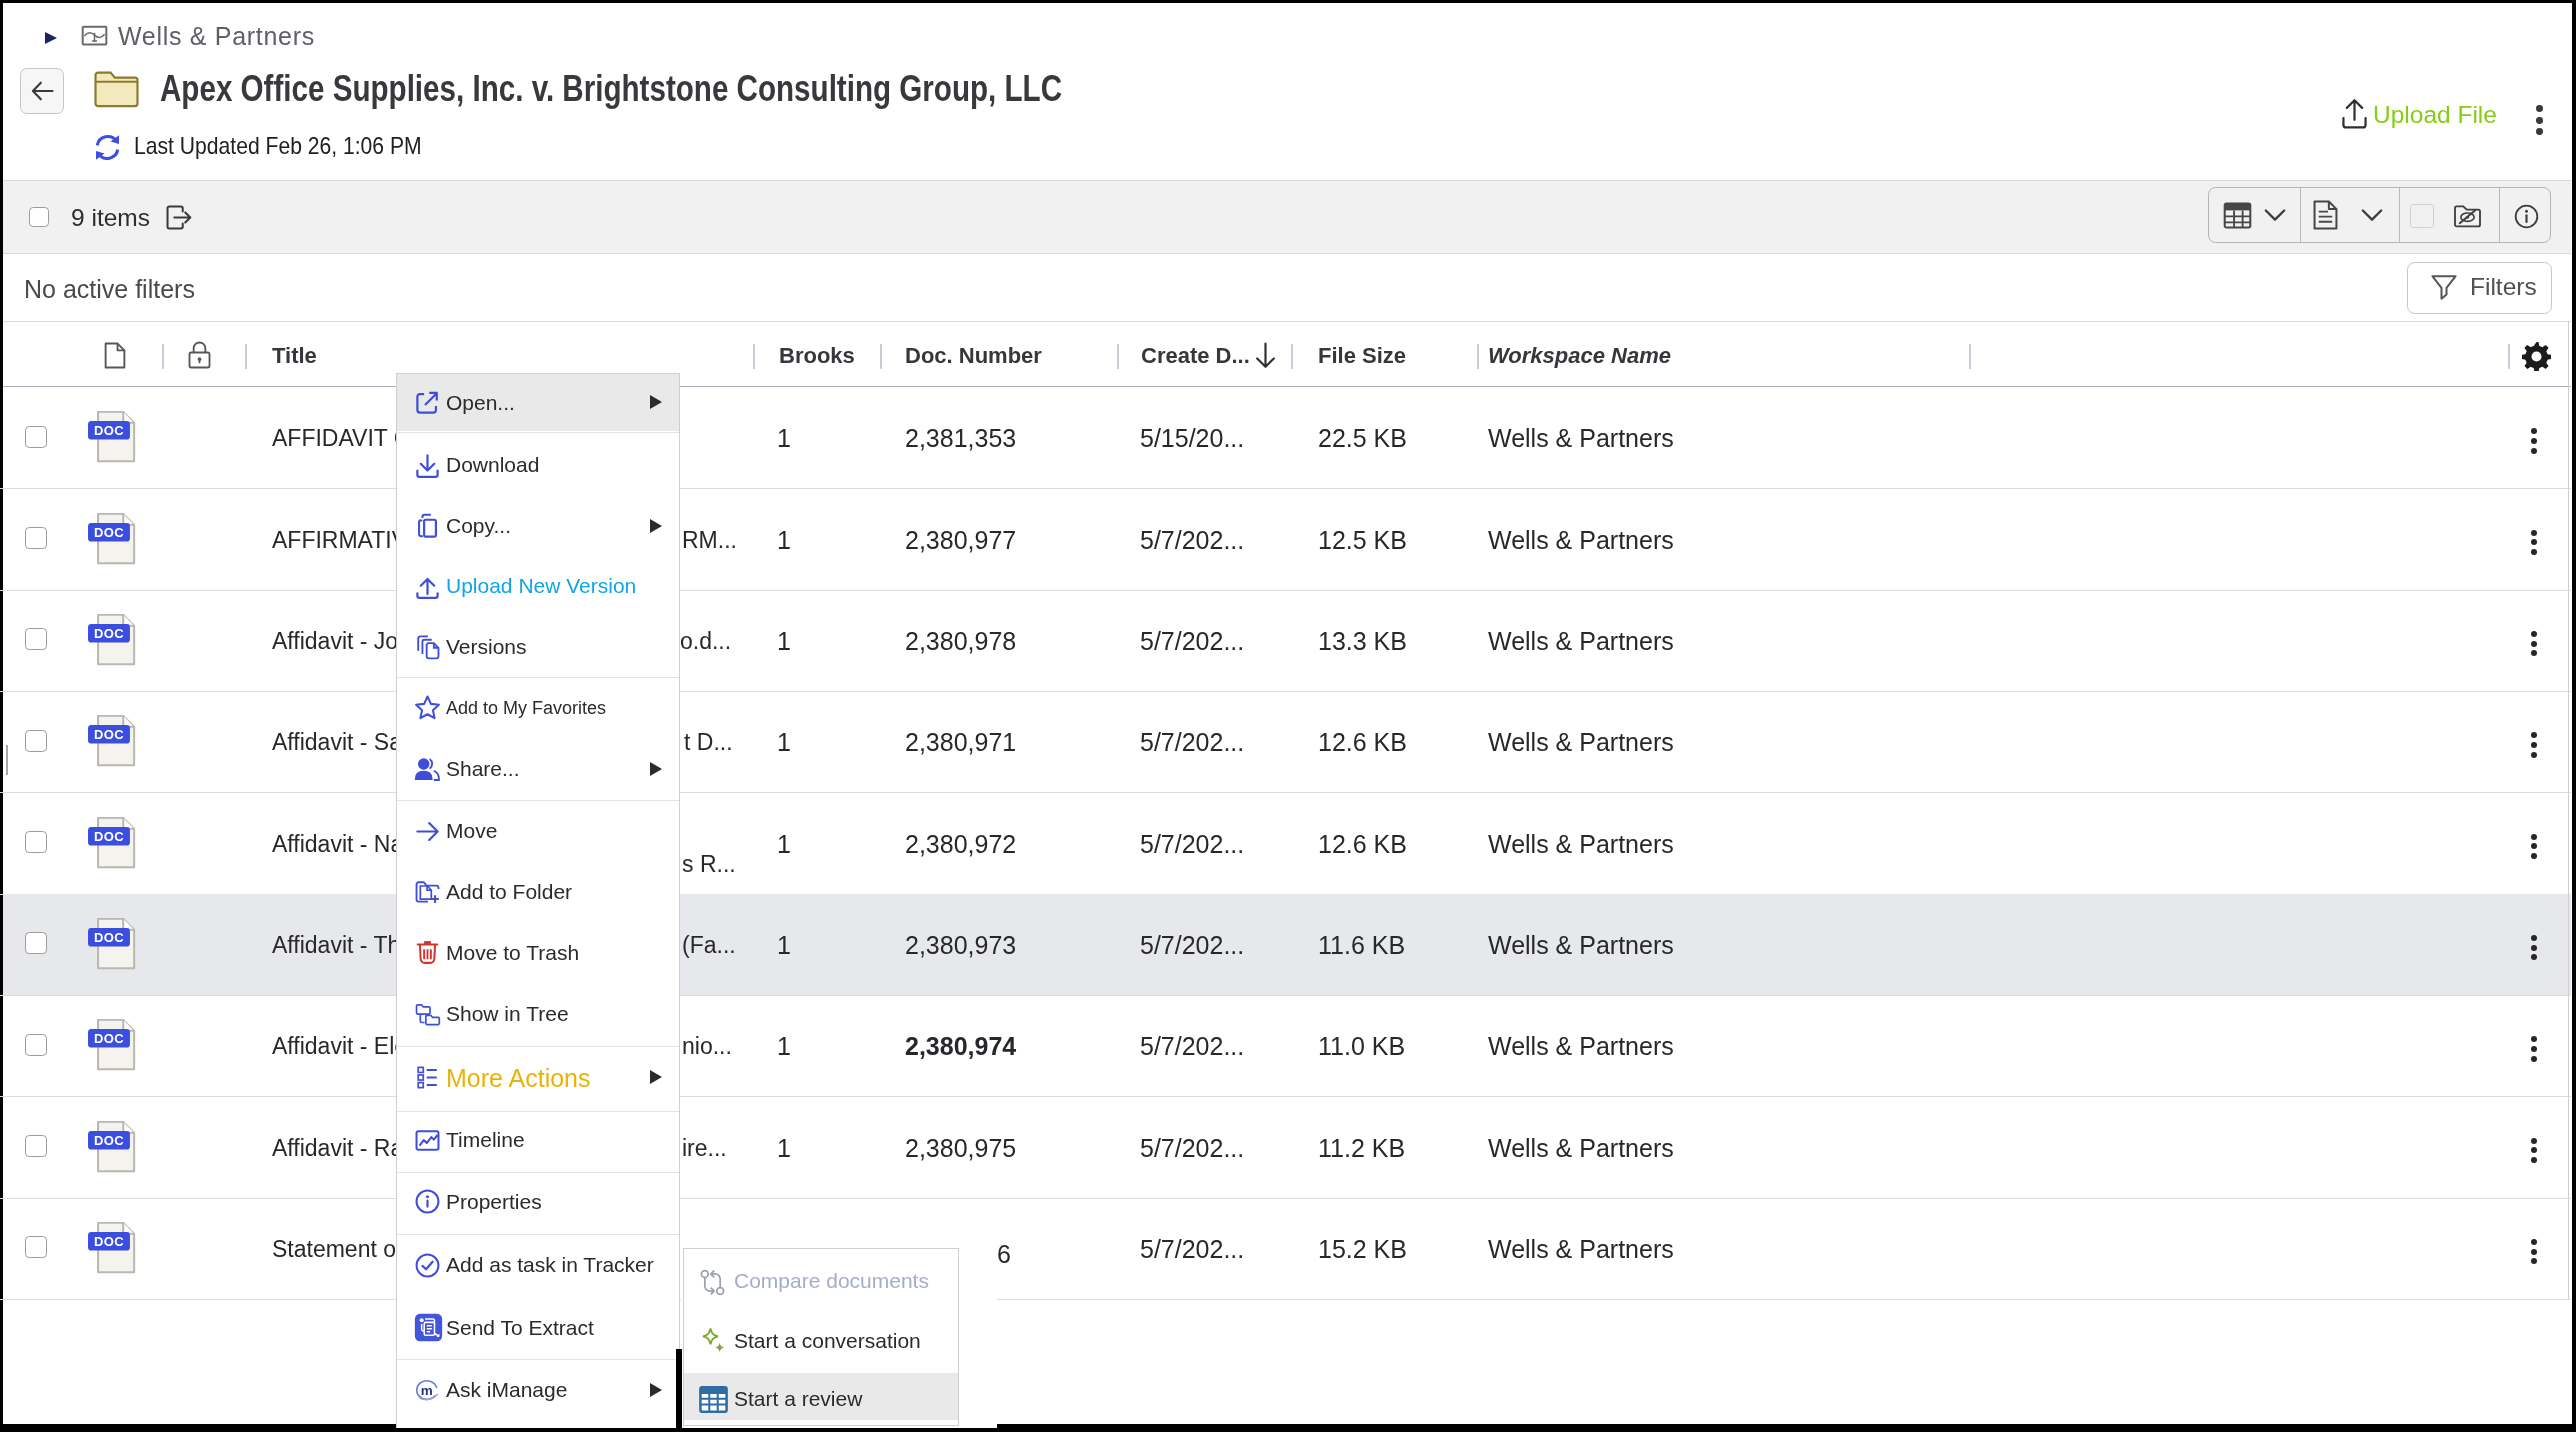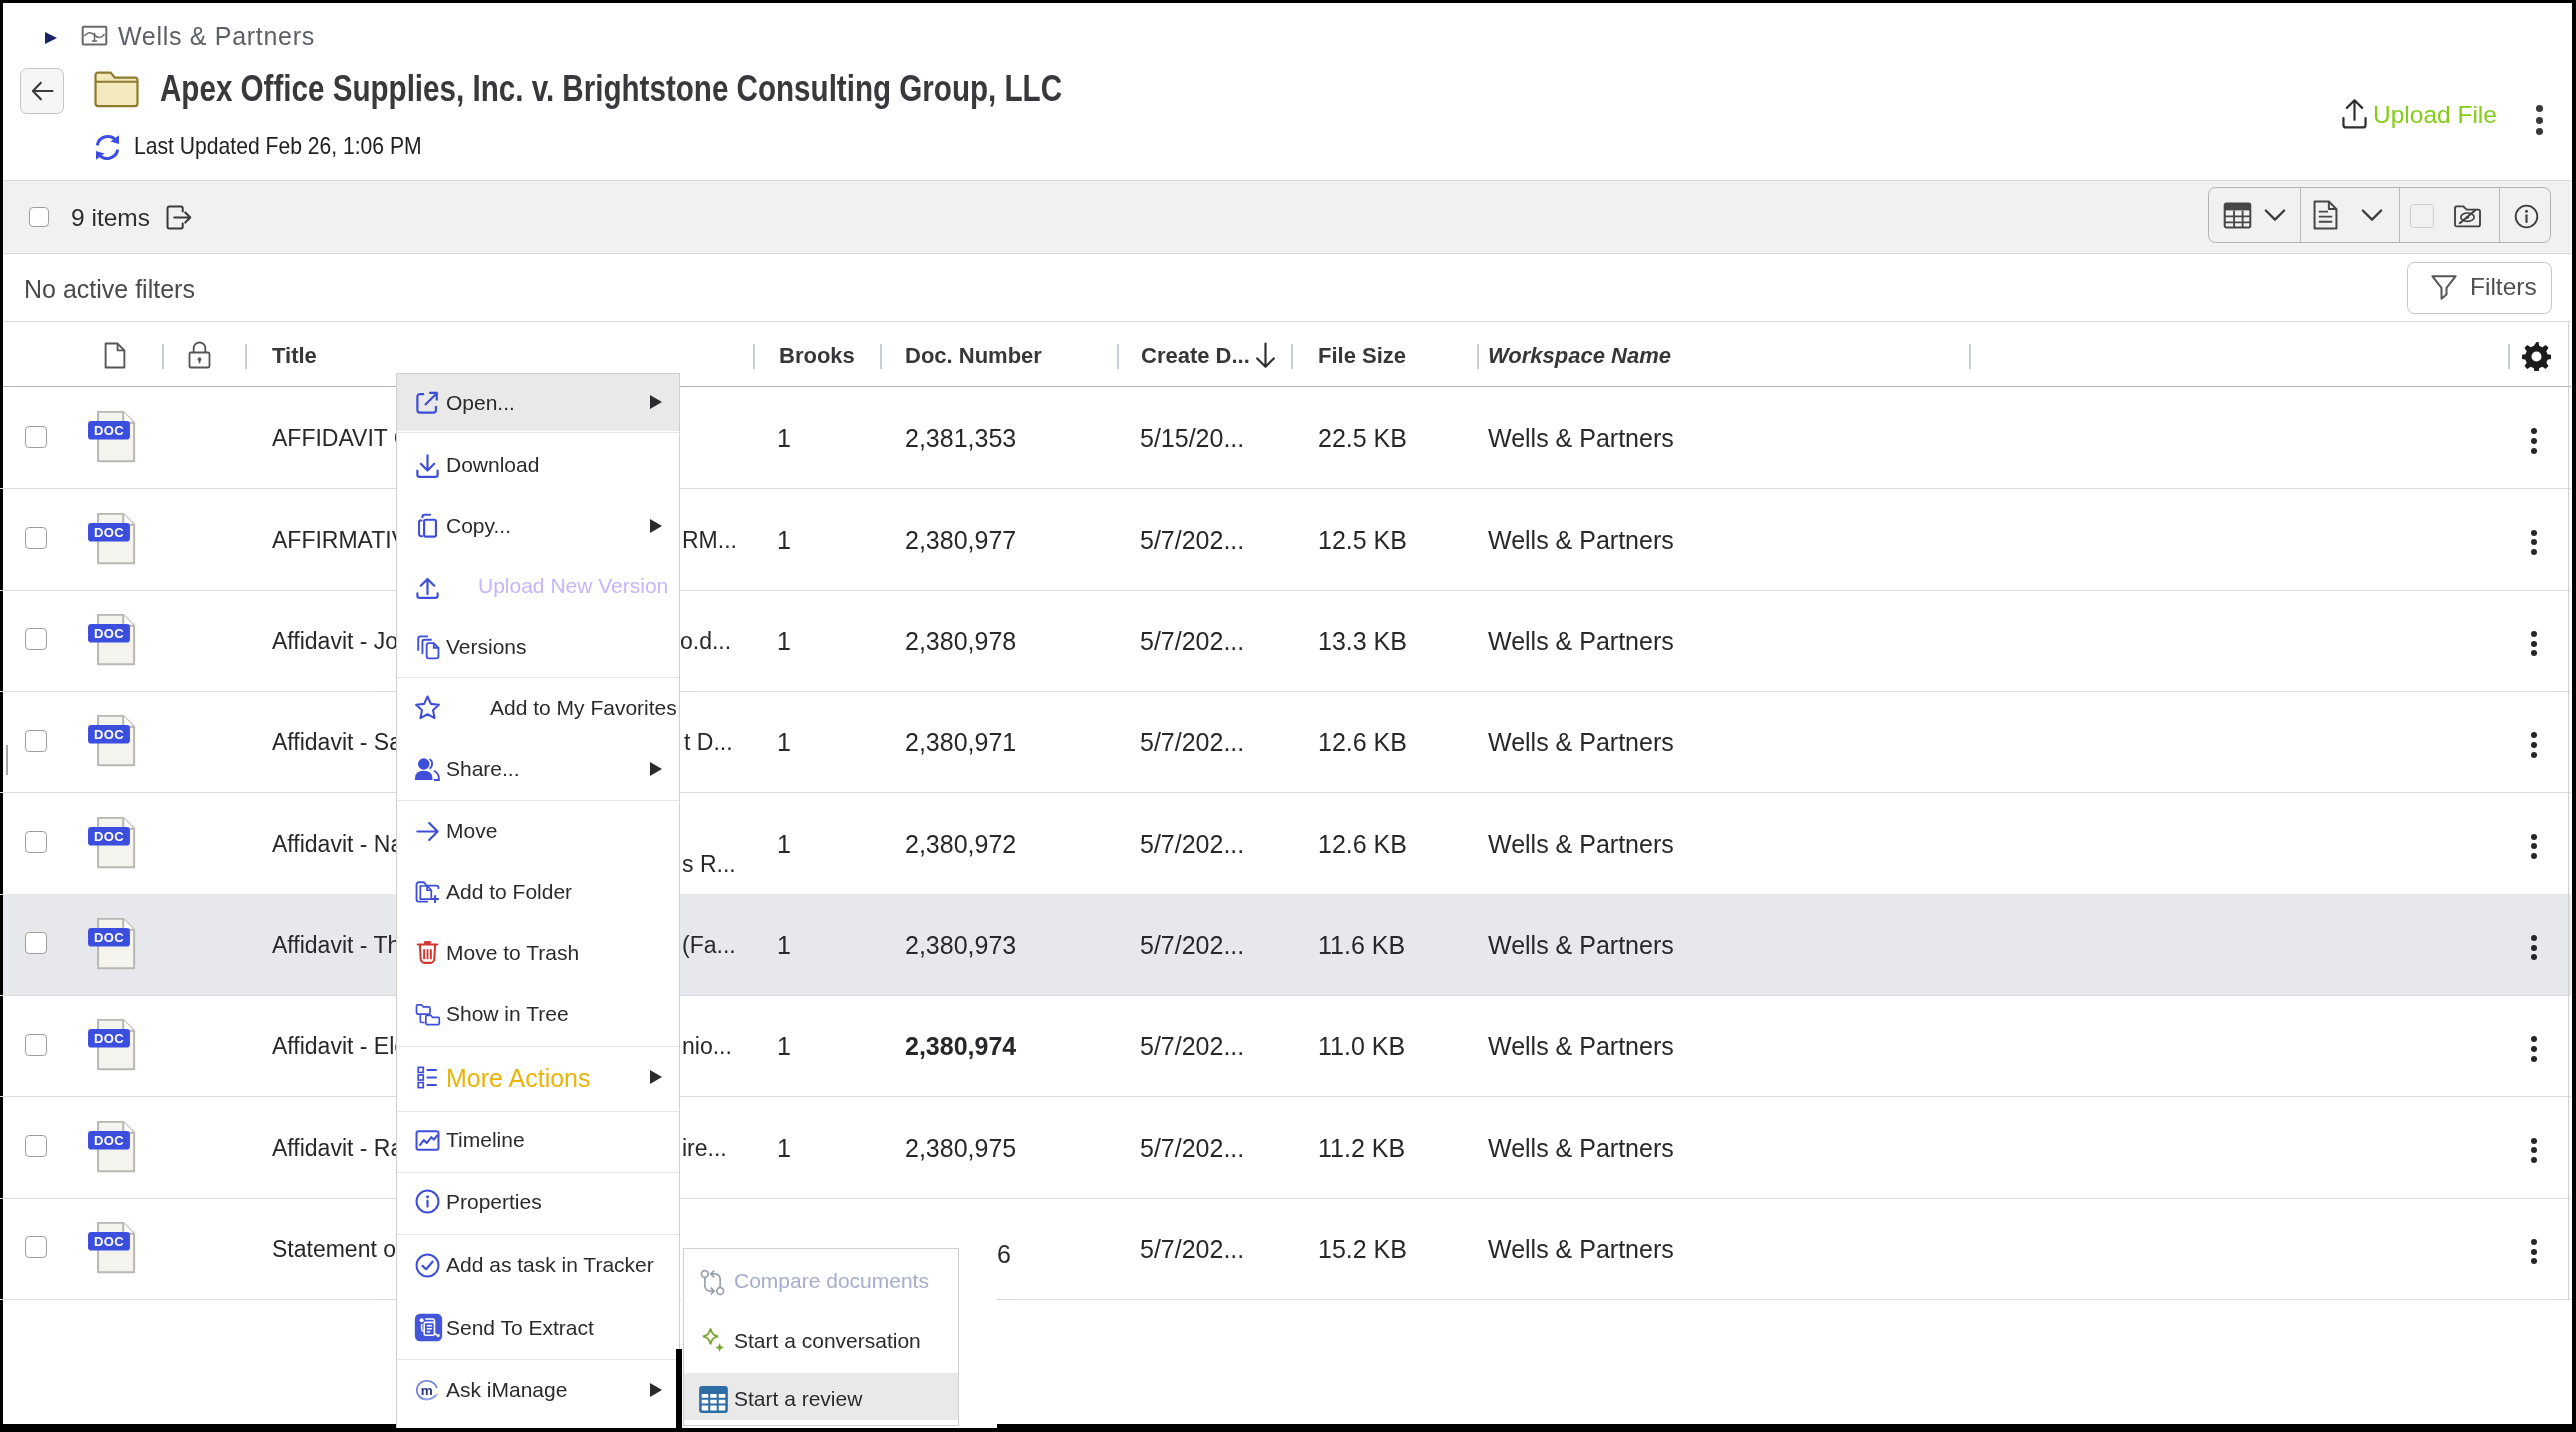--- a/index.html
+++ b/index.html
@@ -304,32 +304,32 @@
     <path d="M10 6 V4.5 a2.5 2.5 0 0 1 2.5-2.5 H20" stroke="#3f4ed8" stroke-width="2.4"></path>
     <path d="M6 9 h4 M6 9 v16 a2.5 2.5 0 0 0 2.5 2.5 h2" stroke="#3f4ed8" stroke-width="2.4"></path>
     <rect x="12" y="8" width="14" height="20" rx="2" stroke="#3f4ed8" stroke-width="2.6"></rect>
   </svg>
 <div class="txt" style="left:446px;top:526px;transform:translateY(-50%);font-size:21px;color:#2b2b2e;">Copy...</div>
 <div class="abs" style="left:650px;top:519px;width:0;height:0;border-left:12.7px solid #2b2b2e;border-top:7.6px solid transparent;border-bottom:7.6px solid transparent;"></div>
 <svg class="abs" style="left:414px;top:573px;" width="27" height="27" viewBox="0 0 32 32" fill="none">
     <path d="M16 25 V8 M8 15 L16 7 L24 15" stroke="#3f4ed8" stroke-width="2.6" stroke-linecap="round" stroke-linejoin="round"></path>
     <path d="M4 24 v3 a2.5 2.5 0 0 0 2.5 2.5 h19 a2.5 2.5 0 0 0 2.5-2.5 v-3" stroke="#3f4ed8" stroke-width="2.6" stroke-linecap="round"></path>
   </svg>
-<div class="txt" style="left:446px;top:586px;transform:translateY(-50%);font-size:21px;color:#c4b5fd;margin-left:32px;">Upload New Version</div>
+<div class="txt" style="left:446px;top:586px;transform:translateY(-50%);font-size:21px;color:#0ea5e9;">Upload New Version</div>
 <svg class="abs" style="left:414px;top:633px;" width="27" height="27" viewBox="0 0 32 32" fill="none">
     <path d="M5 21 V6.5 a2.5 2.5 0 0 1 2.5-2.5 H16.5" stroke="#3f4ed8" stroke-width="2.2" fill="none"></path>
     <path d="M10 25 V10.5 a2.5 2.5 0 0 1 2.5-2.5 H21" stroke="#3f4ed8" stroke-width="2.2" fill="none"></path>
     <path d="M15 14.5 a2.5 2.5 0 0 1 2.5-2.5 h6 l5.5 5.5 v10 a2.5 2.5 0 0 1 -2.5 2.5 h-9 a2.5 2.5 0 0 1 -2.5-2.5 z" stroke="#3f4ed8" stroke-width="2.2" fill="#fff"></path>
     <path d="M23.5 12.5 v5 h5" stroke="#3f4ed8" stroke-width="2.2" fill="none"></path>
   </svg>
 <div class="txt" style="left:446px;top:647px;transform:translateY(-50%);font-size:21px;color:#2b2b2e;">Versions</div>
 <svg class="abs" style="left:414px;top:694px;" width="27" height="27" viewBox="0 0 32 32" fill="none">
     <path d="M16 3 l4 8.7 9.5 1.1 -7 6.5 1.9 9.4 -8.4-4.7 -8.4 4.7 1.9-9.4 -7-6.5 9.5-1.1 z" stroke="#3f4ed8" stroke-width="2.4" stroke-linejoin="round"></path>
   </svg>
-<div class="txt" style="left:446px;top:708px;transform:translateY(-50%);font-size:21px;color:#2b2b2e;margin-left:44px;">Add to My Favorites</div>
+<div class="txt" style="left:446px;top:708px;transform:translateY(-50%);font-size:18px;color:#2b2b2e;">Add to My Favorites</div>
 <svg class="abs" style="left:414px;top:756px;" width="27" height="27" viewBox="0 0 32 32" fill="none">
     <path d="M18.5 3.5 a7 7 0 0 1 0 11.5" stroke="#3f4ed8" stroke-width="2.2" fill="none"></path>
     <path d="M23.5 17.5 q6 2.5 6 9.5 v1.5 h-6" stroke="#3f4ed8" stroke-width="2.2" fill="none"></path>
     <circle cx="11.5" cy="9.5" r="6.8" fill="#3f4ed8"></circle>
     <path d="M1 28.5 v-1.5 q0 -9.5 10.5 -9.5 q10.5 0 10.5 9.5 v1.5 z" fill="#3f4ed8"></path>
   </svg>
 <div class="txt" style="left:446px;top:769px;transform:translateY(-50%);font-size:21px;color:#2b2b2e;">Share...</div>
 <div class="abs" style="left:650px;top:762px;width:0;height:0;border-left:12.7px solid #2b2b2e;border-top:7.6px solid transparent;border-bottom:7.6px solid transparent;"></div>
 <svg class="abs" style="left:414px;top:818px;" width="27" height="27" viewBox="0 0 32 32" fill="none">
     <path d="M4 16 h23 M18 6 L28 16 L18 26" stroke="#3f4ed8" stroke-width="2.6" stroke-linecap="round" stroke-linejoin="round"></path>

